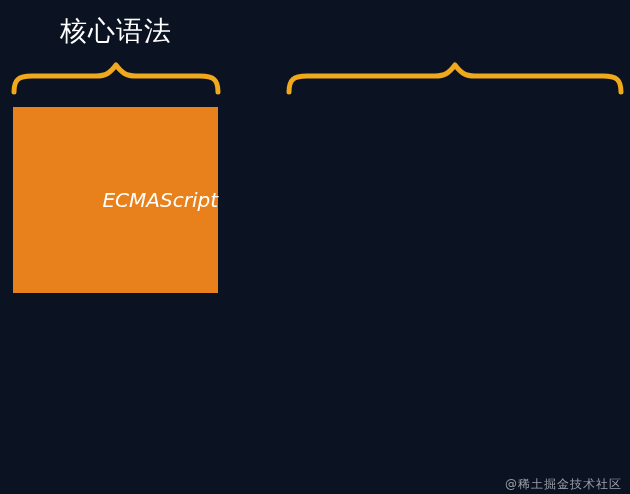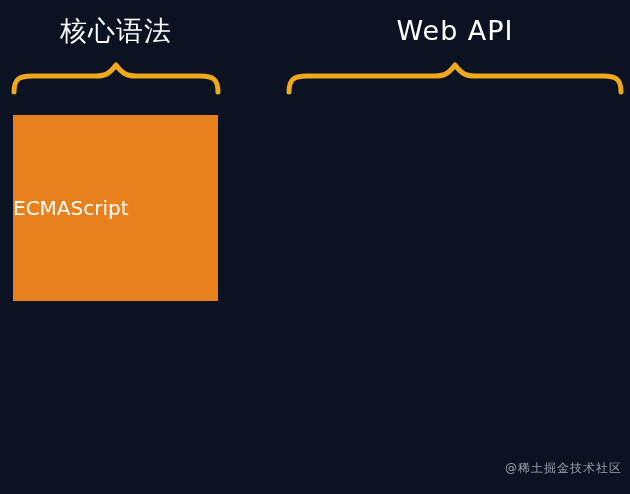--- a/index.html
+++ b/index.html
@@ -33,27 +33,28 @@
   .brace path {
     fill: none;
     stroke: var(--brace, #f0a81c);
     stroke-width: 5;
     stroke-linecap: round;
     stroke-linejoin: round;
   }
   .ecma-box {
     position: absolute;
     left: 13px;
-    top: 115px;
+    top: 107px;
     width: 205px;
     height: 186px;
     background: var(--orange_box, #e8811c);
     display: flex;
     align-items: center;
-    justify-content: flex-start;
+    justify-content: flex-end;
+    font-style: italic;
   }
   .ecma-box span {
     color: #ffffff;
     font-size: 20px;
   }
   .api-grid {
     position: absolute;
     left: 290px;
     top: 120px;
     width: 310px;
@@ -75,35 +76,34 @@
     font-size: 16px;
   }
   .api-box.dots {
     font-size: 22px;
     letter-spacing: 2px;
     font-weight: bold;
   }
   .watermark {
     position: absolute;
     right: 8px;
-    bottom: 17px;
+    bottom: 1px;
     color: var(--watermark_text, #9aa0a8);
     font-size: 12px;
     letter-spacing: 1px;
     margin-left: 37px;
   }
 </style>
 </head>
 <body>
 
 <div class="canvas">
 
   <div class="section-title" style="left:10px; top:14px; width:212px;">核心语法</div>
 
-  <div class="section-title" style="left:285px; top:14px; width:340px;">Web API</div>
 
   <svg class="brace" style="left:10px; top:62px;" width="212" height="34" viewBox="0 0 212 34">
     <path d="M4,30 C4,18 8,14 22,14 L86,14 C96,14 100,11 106,3 C112,11 116,14 126,14 L190,14 C204,14 208,18 208,30"></path>
   </svg>
 
   <svg class="brace" style="left:285px; top:62px;" width="340" height="34" viewBox="0 0 340 34">
     <path d="M4,30 C4,18 8,14 22,14 L150,14 C160,14 164,11 170,3 C176,11 180,14 190,14 L318,14 C332,14 336,18 336,30"></path>
   </svg>
 
   <div class="ecma-box">

